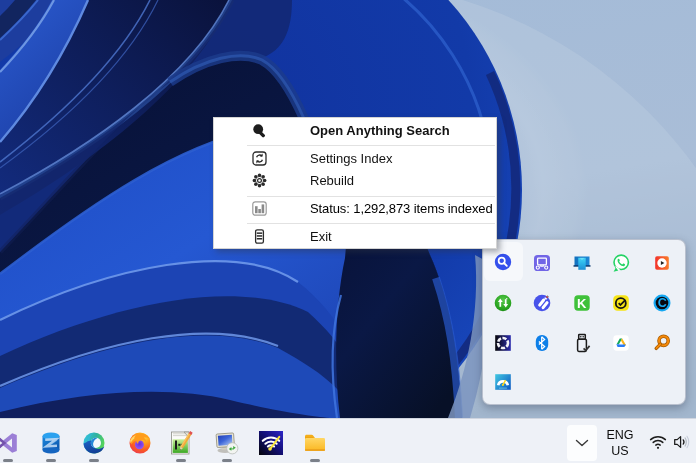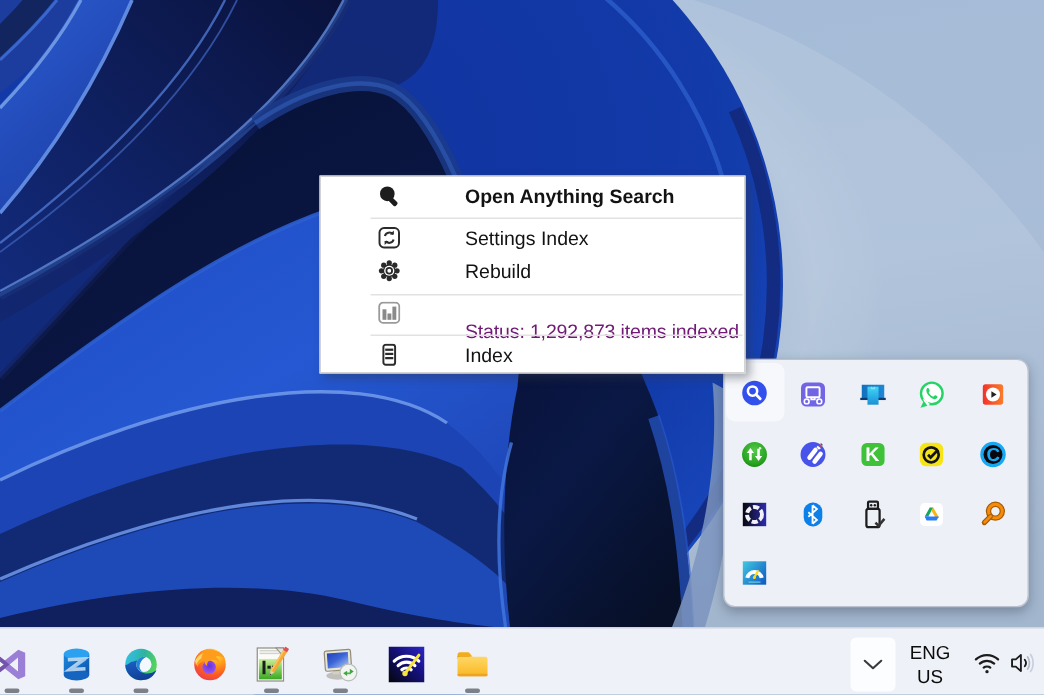--- a/index.html
+++ b/index.html
@@ -426,23 +426,23 @@
     <rect x="8" y="17.6" width="8" height="1" fill="#7fd4ea" opacity="0.7"></rect>
   </svg>
 </div>
 
 <div id="menu">
   <div class="mi" style="top:5px;font-weight:bold;">Open Anything Search</div>
   <div class="msep" style="top:27px;"></div>
   <div class="mi" style="top:33px;">Settings Index</div>
   <div class="mi" style="top:54.5px;">Rebuild</div>
   <div class="msep" style="top:78px;"></div>
-  <div class="mi" style="top:95px;color:#701a75;letter-spacing:-0.1px;">Status: 1,292,873 items indexed</div>
+  <div class="mi" style="top:83px;color:#000000;letter-spacing:-0.1px;">Status: 1,292,873 items indexed</div>
   <div class="msep" style="top:104.5px;"></div>
-  <div class="mi" style="top:111px;">Index</div>
+  <div class="mi" style="top:111px;">Exit</div>
 
   <svg class="mic" style="top:5px;" viewBox="0 0 15 15">
         <circle cx="6.2" cy="6.2" r="4.9" fill="#1d1d1d"></circle>
         <rect x="8.6" y="7.6" width="7" height="3.4" rx="1.2" transform="rotate(45 8.6 7.6)" fill="#1d1d1d"></rect>
       </svg>
 
   <svg class="mic" style="top:33px;" viewBox="0 0 15 15">
     <rect x="1" y="1" width="13" height="13" rx="3" fill="none" stroke="#2b2b2b" stroke-width="1.3"></rect>
     <path d="M4.6,6.3 A3.1,3.1 0 0 1 10,5.2" fill="none" stroke="#2b2b2b" stroke-width="1.4"></path>
     <path d="M10.4,8.7 A3.1,3.1 0 0 1 5,9.8" fill="none" stroke="#2b2b2b" stroke-width="1.4"></path>

